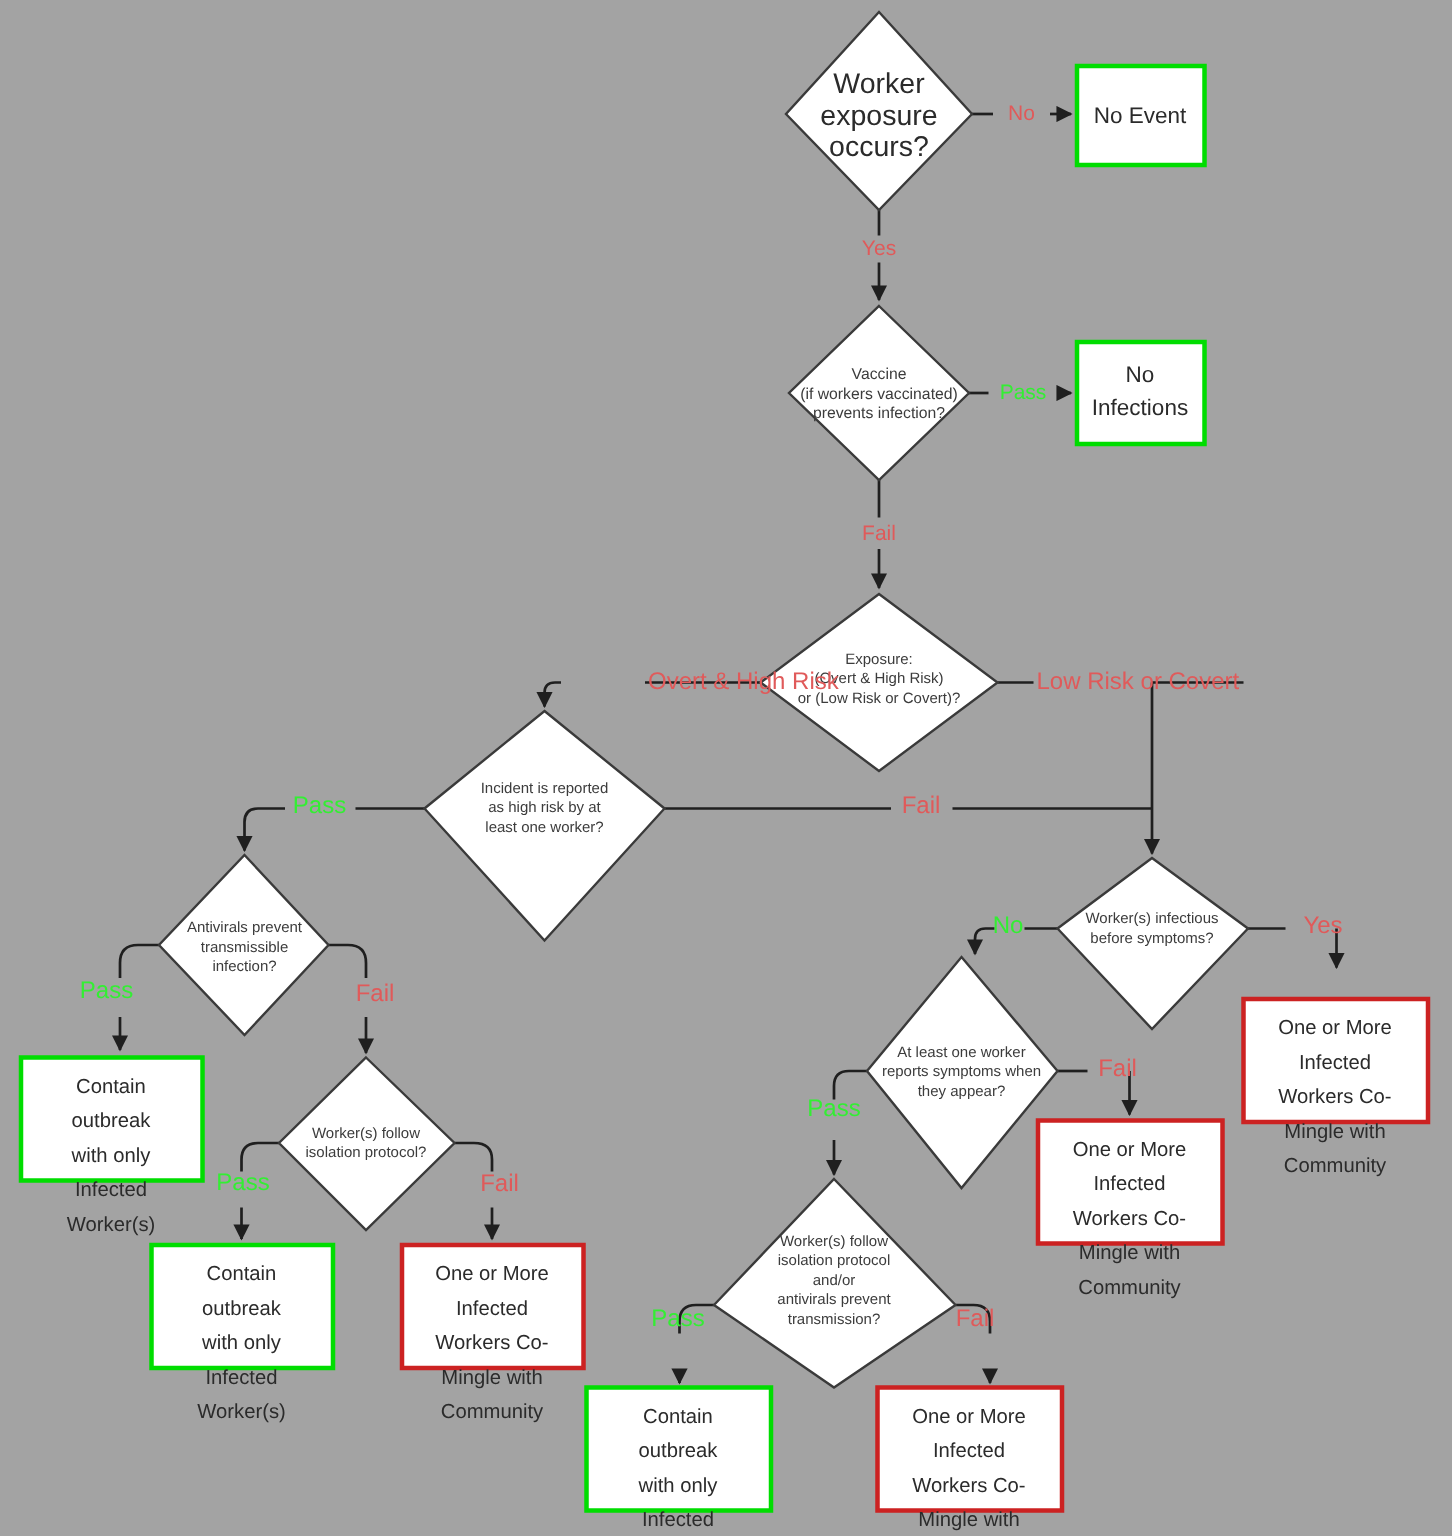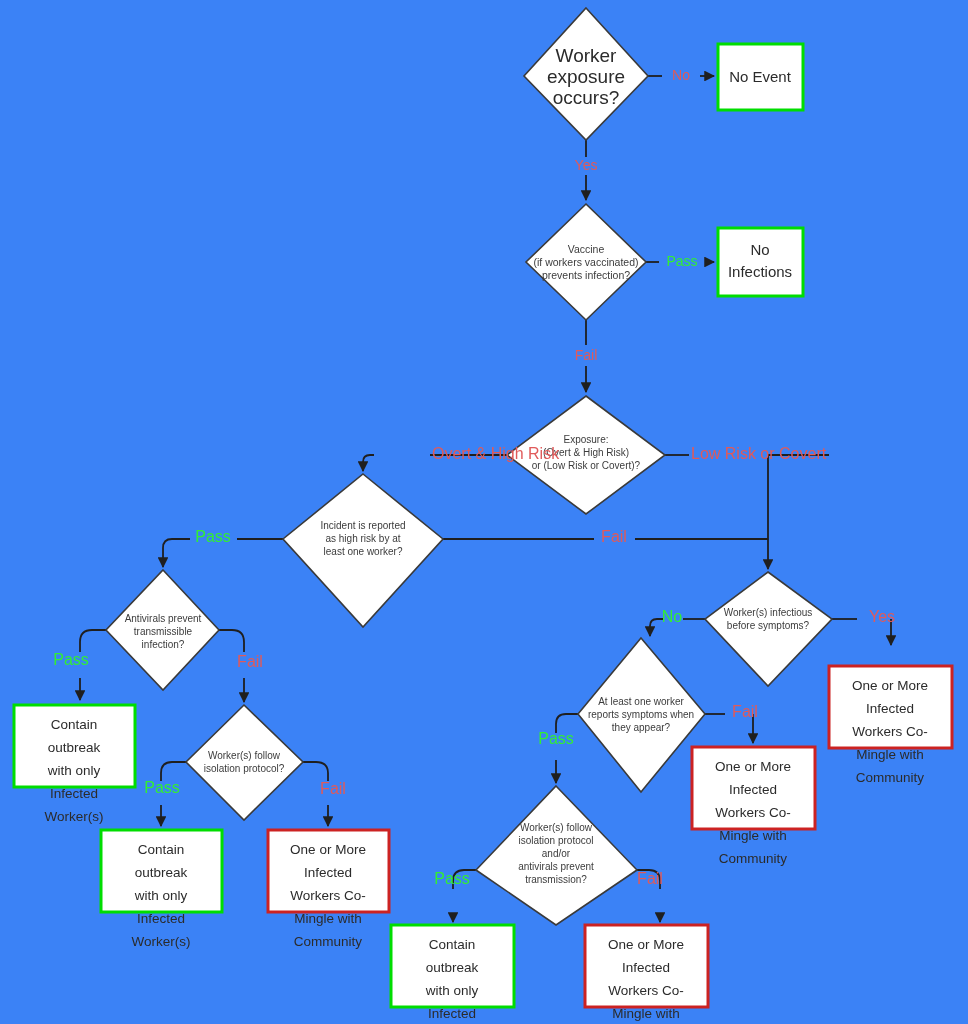--- a/index.html
+++ b/index.html
@@ -10,21 +10,21 @@
   body {
     width: 968px;
     height: 1024px;
     overflow: hidden;
     font-family: "Liberation Sans", sans-serif;
   }
   #flowchart-root {
     position: relative;
     width: 968px;
     height: 1024px;
-    background: #3b82f6;
+    background: #a3a3a3;
   }
   svg#diagram {
     display: block;
     width: 968px;
     height: 1024px;
   }
   .node-shape {
     fill: #ffffff;
     stroke: #3a3a3a;
     stroke-width: 1.6;

